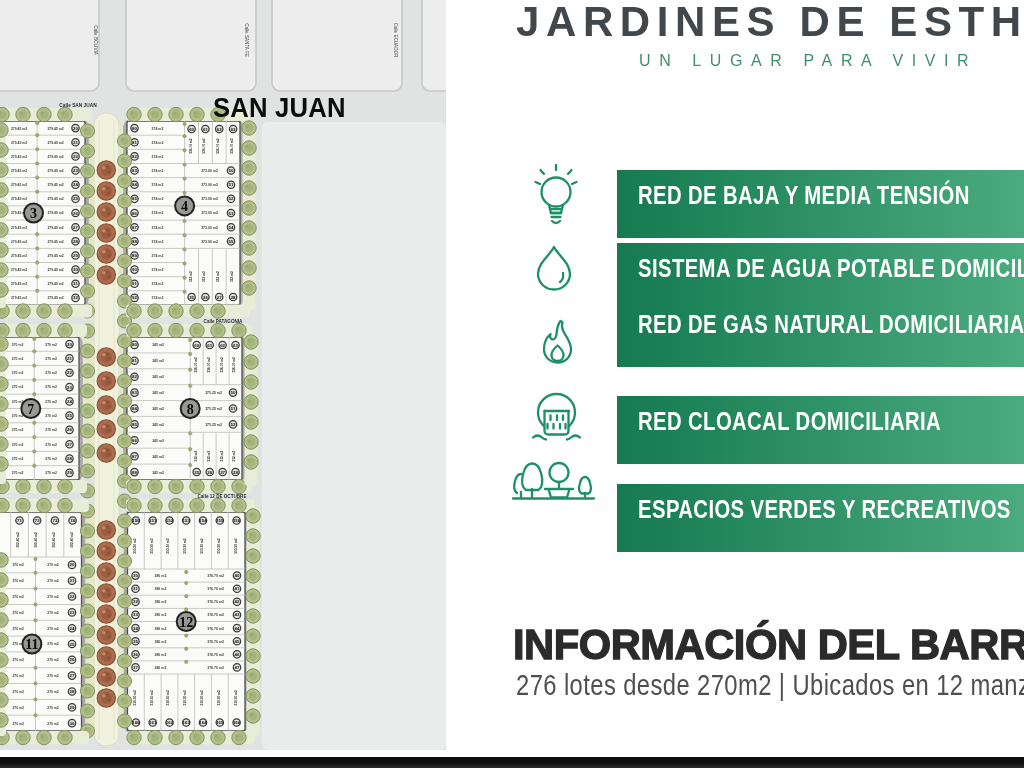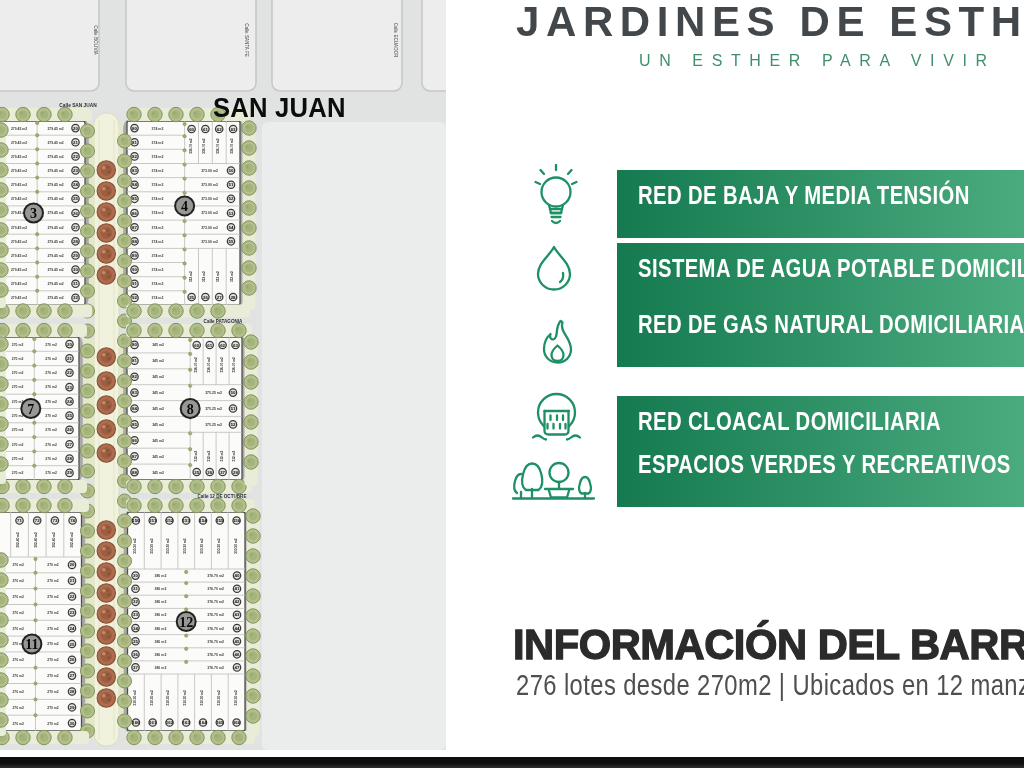--- a/index.html
+++ b/index.html
@@ -1372,21 +1372,21 @@
     <g>
       <text x="223" y="323" font-size="4.6" fill="#2e2e2e" text-anchor="middle" font-weight="bold">Calle PATAGONIA</text>
     </g>
     <g>
       <text x="222" y="498" font-size="4.6" fill="#2e2e2e" text-anchor="middle" font-weight="bold">Calle 12 DE OCTUBRE</text>
     </g>
   </svg>
 
 <div style="position:absolute;left:516px;top:-2px;font-size:42px;font-weight:bold;color:#42474b;letter-spacing:6.6px;white-space:nowrap">JARDINES DE ESTHER</div>
 
-<div style="position:absolute;left:639px;top:52px;font-size:16px;color:#3f8f6a;letter-spacing:8.6px;white-space:nowrap">UN ESTHER PARA VIVIR</div>
+<div style="position:absolute;left:639px;top:52px;font-size:16px;color:#3f8f6a;letter-spacing:8.6px;white-space:nowrap">UN LUGAR PARA VIVIR</div>
 
 <div style="position:absolute;left:213px;top:93px;font-size:27px;font-weight:bold;color:#0c0c0c;letter-spacing:0.2px;transform:scaleX(0.95);transform-origin:left center">SAN JUAN</div>
 
 <svg style="position:absolute;left:500px;top:150px" width="120" height="370" viewBox="500 150 120 370">
 
 <g fill="none" stroke="#1d9065" stroke-width="2.3" stroke-linecap="round" stroke-linejoin="round">
 <circle cx="556" cy="192" r="14.5"></circle>
 <path d="M549 205 l2 8 h10 l2 -8"></path>
 <path d="M550 209 h12 M550.7 213 h10.6 M551.5 217 h9"></path>
 <path d="M552 221 q4 4 8 0"></path>
@@ -1423,18 +1423,18 @@
 </svg>
 
 <div class="banner" style="top:170px"><span>RED DE BAJA Y MEDIA TENSIÓN</span></div>
 
 <div class="banner" style="top:242.5px"><span>SISTEMA DE AGUA POTABLE DOMICILIARIA</span></div>
 
 <div class="banner" style="top:299px"><span>RED DE GAS NATURAL DOMICILIARIA</span></div>
 
 <div class="banner" style="top:396px"><span>RED CLOACAL DOMICILIARIA</span></div>
 
-<div class="banner" style="top:439px"><span>ESPACIOS VERDES Y RECREATIVOS</span></div>
+<div class="banner" style="top:484px"><span>ESPACIOS VERDES Y RECREATIVOS</span></div>
 
 <div style="position:absolute;left:513px;top:620px;font-size:43px;font-weight:bold;color:#2b2b2b;letter-spacing:-0.5px;white-space:nowrap;-webkit-text-stroke:1.3px #2b2b2b;transform:scaleX(0.97);transform-origin:left center">INFORMACIÓN DEL BARRIO</div>
 
 <div style="position:absolute;left:516px;top:669px;font-size:29px;color:#4f4f4f;letter-spacing:0.5px;white-space:nowrap;transform:scaleX(0.82);transform-origin:left center">276 lotes desde 270m2 | Ubicados en 12 manzanas</div>
 
 <div style="position:absolute;left:0;top:757px;width:1024px;height:11px;background:linear-gradient(180deg,#0e0e0e 55%,#2f2f2f)"></div>
 </body></html>

